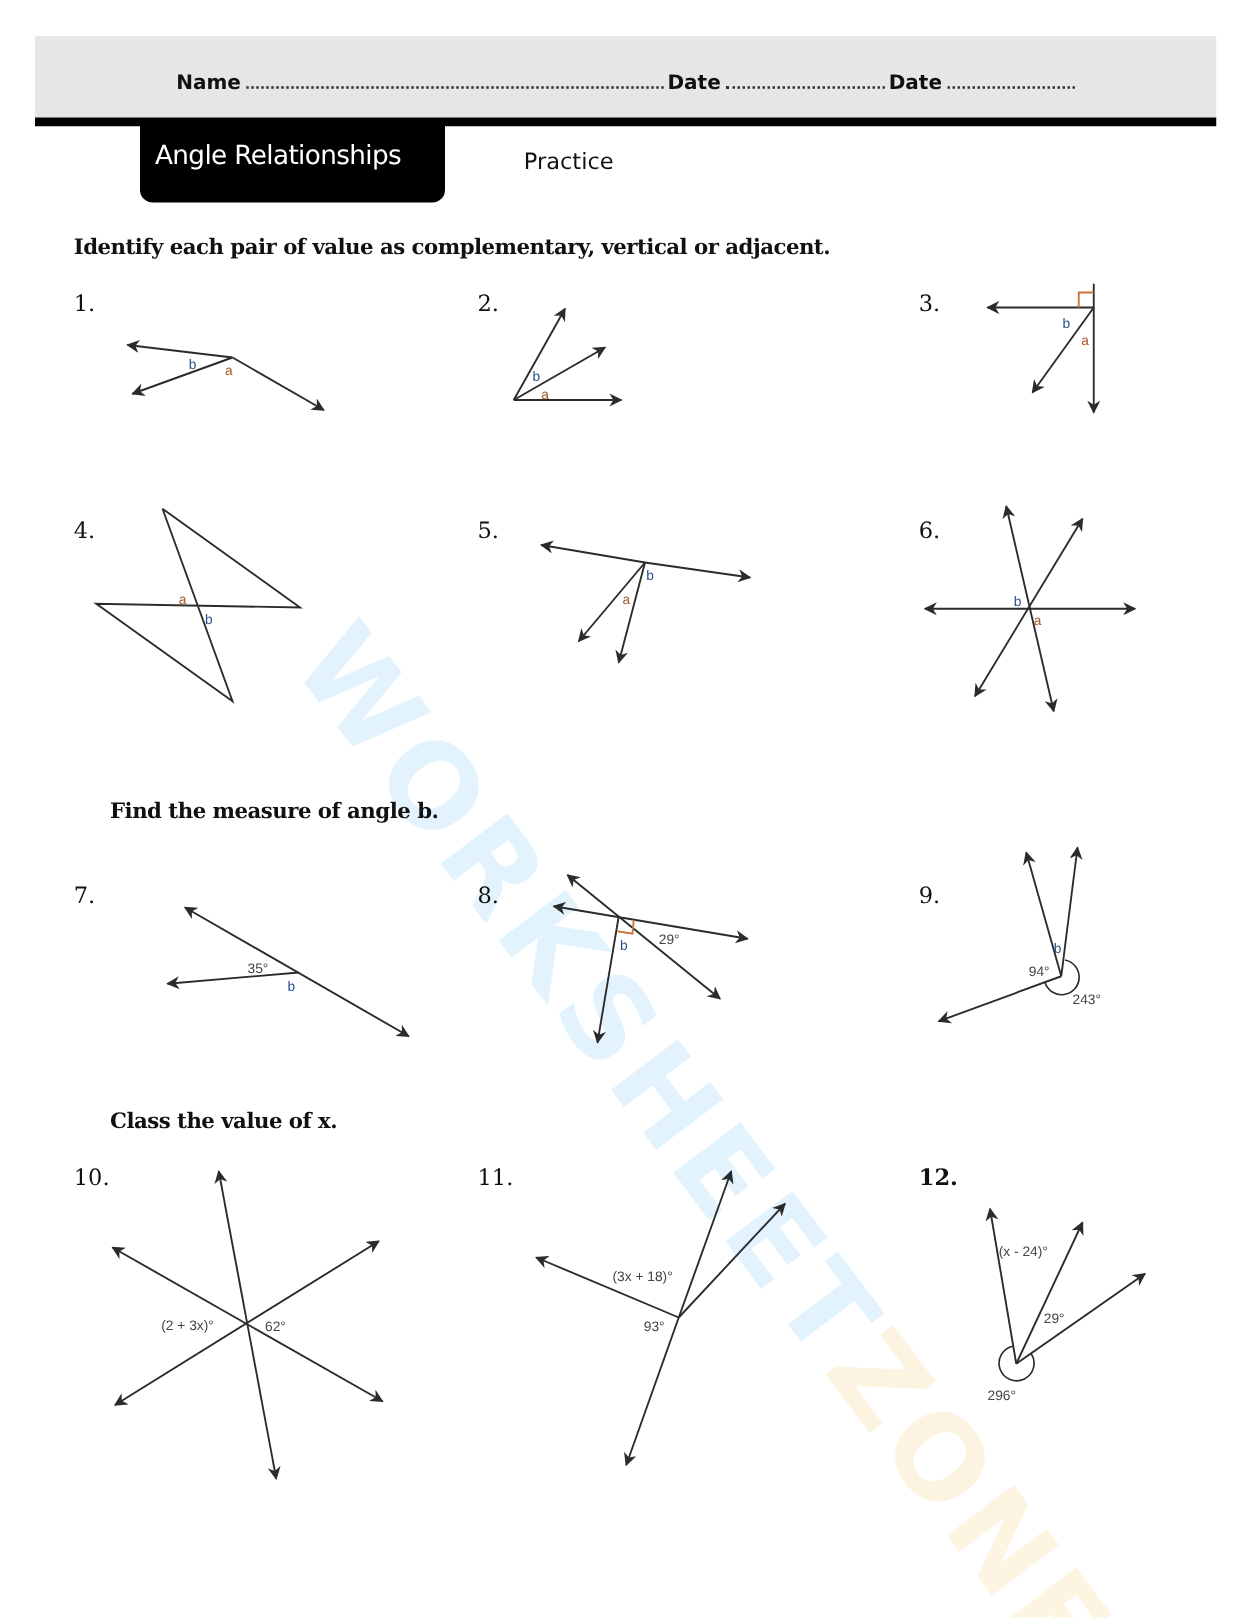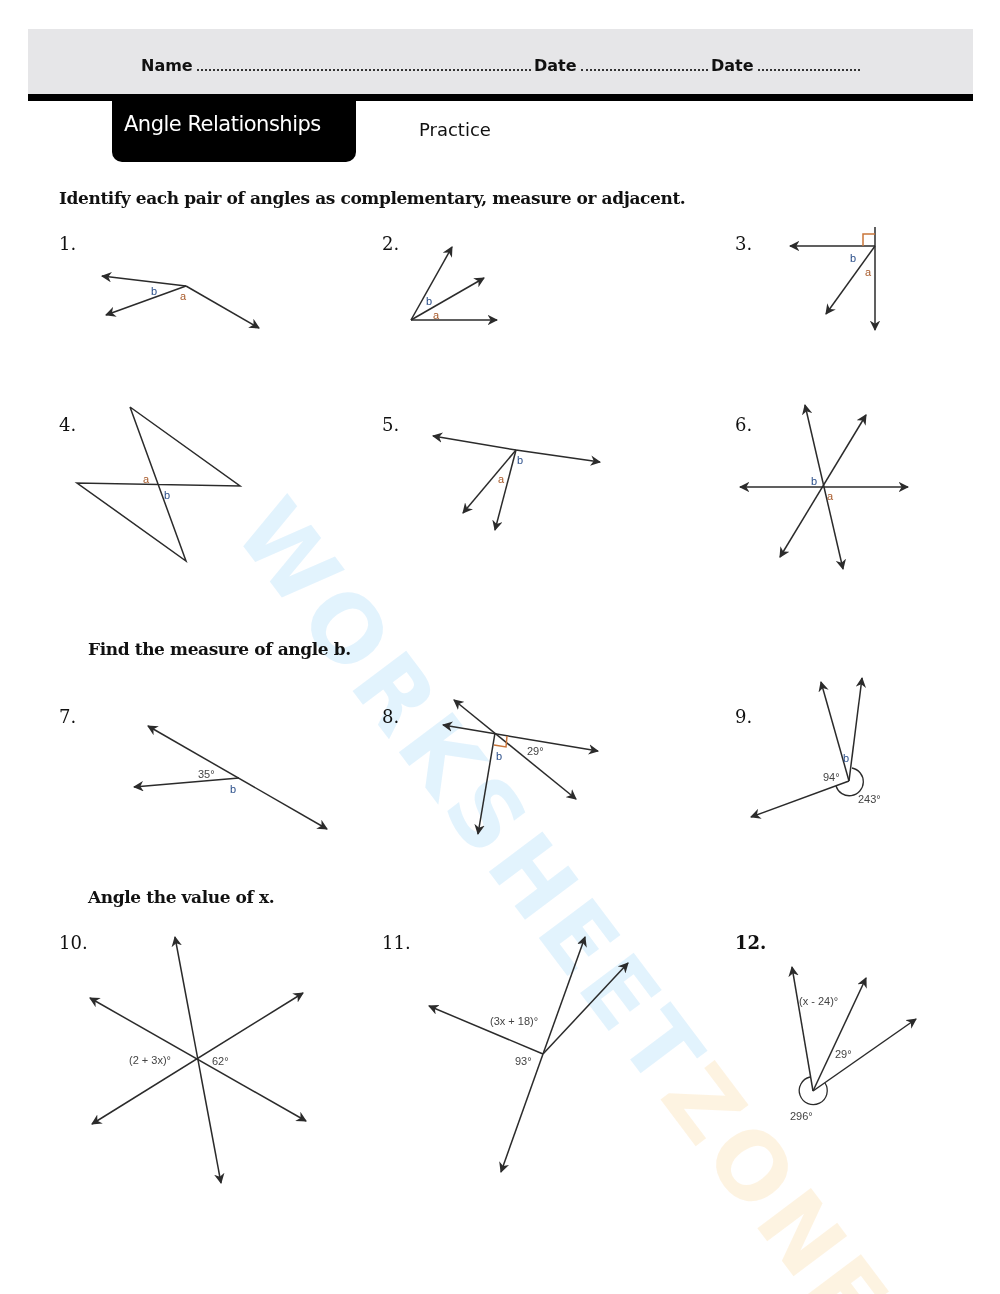--- a/index.html
+++ b/index.html
@@ -41,23 +41,23 @@
 </div>
 <div class="field" style="left:711px;">
   <span>Date</span>
   <span class="dots" style="width:102px;"></span>
 </div>
 
 <div class="title-tab"></div>
 <div class="title-text">Angle Relationships</div>
 <div class="subtitle">Practice</div>
 
-<div class="instruction" style="left:59px; top:188px;">Identify each pair of angles as complementary, measure or adjacent.</div>
+<div class="instruction" style="left:59px; top:188px;">Identify each pair of value as complementary, vertical or adjacent.</div>
 <div class="instruction" style="left:88px; top:639px;">Find the measure of angle b.</div>
-<div class="instruction" style="left:88px; top:887px;">Angle the value of x.</div>
+<div class="instruction" style="left:88px; top:887px;">Class the value of x.</div>
 
 <div class="qnum" style="left:59px; top:233px;">1.</div>
 <div class="qnum" style="left:382px; top:233px;">2.</div>
 <div class="qnum" style="left:735px; top:233px;">3.</div>
 <div class="qnum" style="left:59px; top:414px;">4.</div>
 <div class="qnum" style="left:382px; top:414px;">5.</div>
 <div class="qnum" style="left:735px; top:414px;">6.</div>
 <div class="qnum" style="left:59px; top:706px;">7.</div>
 <div class="qnum" style="left:382px; top:706px;">8.</div>
 <div class="qnum" style="left:735px; top:706px;">9.</div>

